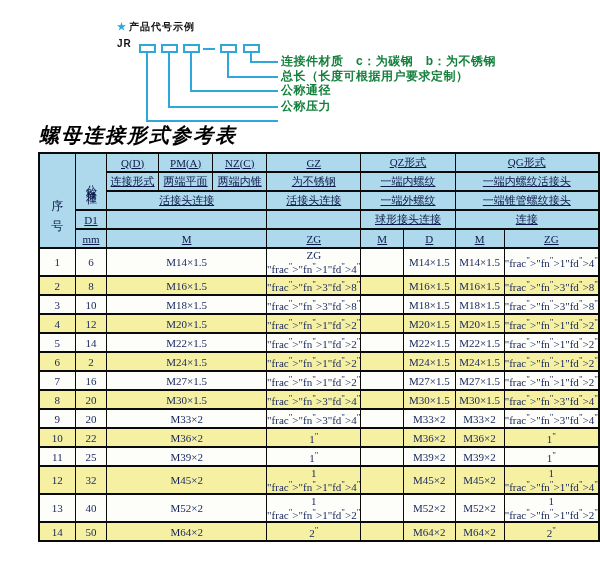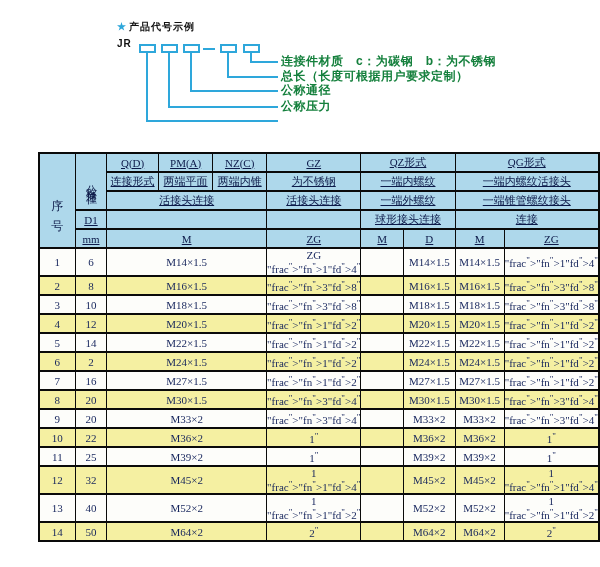--- a/index.html
+++ b/index.html
@@ -72,20 +72,21 @@
     <div class="hline" style="left:190px;top:90px;width:88px"></div>
     <div class="hline" style="left:168px;top:106px;width:110px"></div>
     <div class="hline" style="left:146px;top:120px;width:132px"></div>
 
     <div class="dlabel" style="top:54px">连接件材质　c：为碳钢　b：为不锈钢</div>
     <div class="dlabel" style="top:69px">总长（长度可根据用户要求定制）</div>
     <div class="dlabel" style="top:83px">公称通径</div>
     <div class="dlabel" style="top:99px">公称压力</div>
   </div>
 
+  <h1 class="table-title">螺母连接形式参考表</h1>
 
   <table class="ref">
     <colgroup>
       <col style="width:39px">
         <col style="width:35px">
         <col style="width:59px">
         <col style="width:60px">
         <col style="width:60px">
       <col style="width:69px">
         <col style="width:51px">

